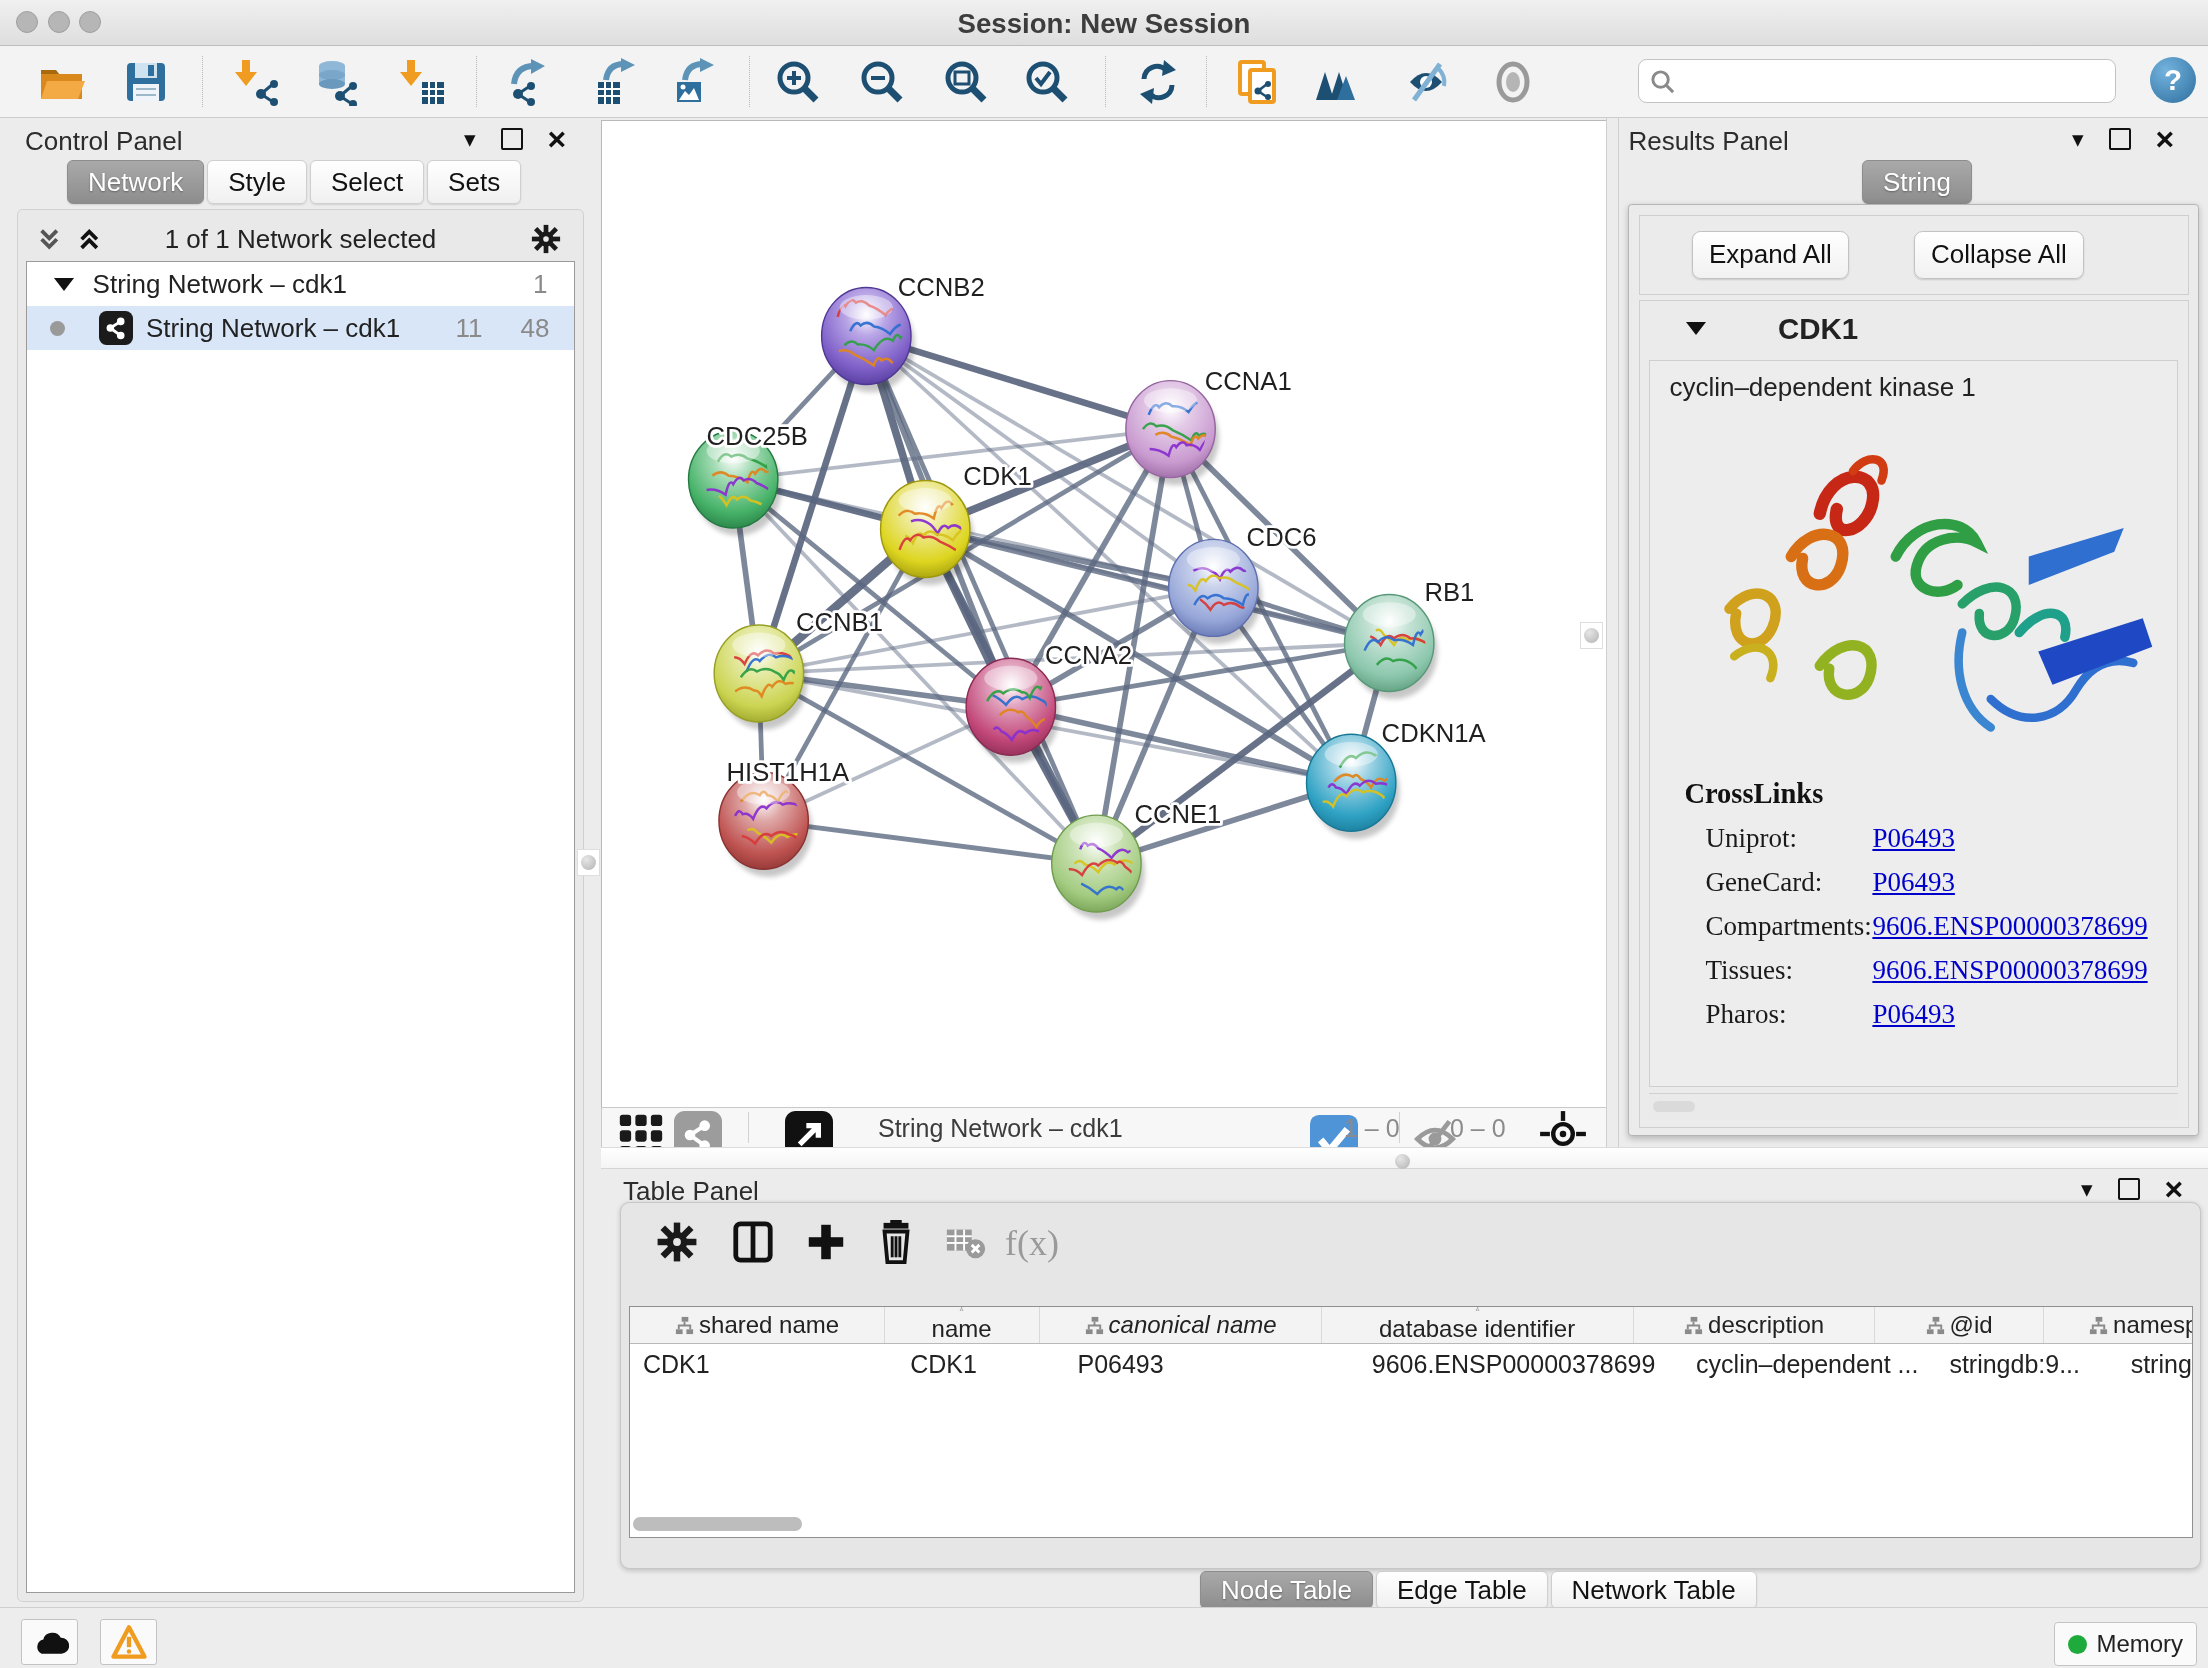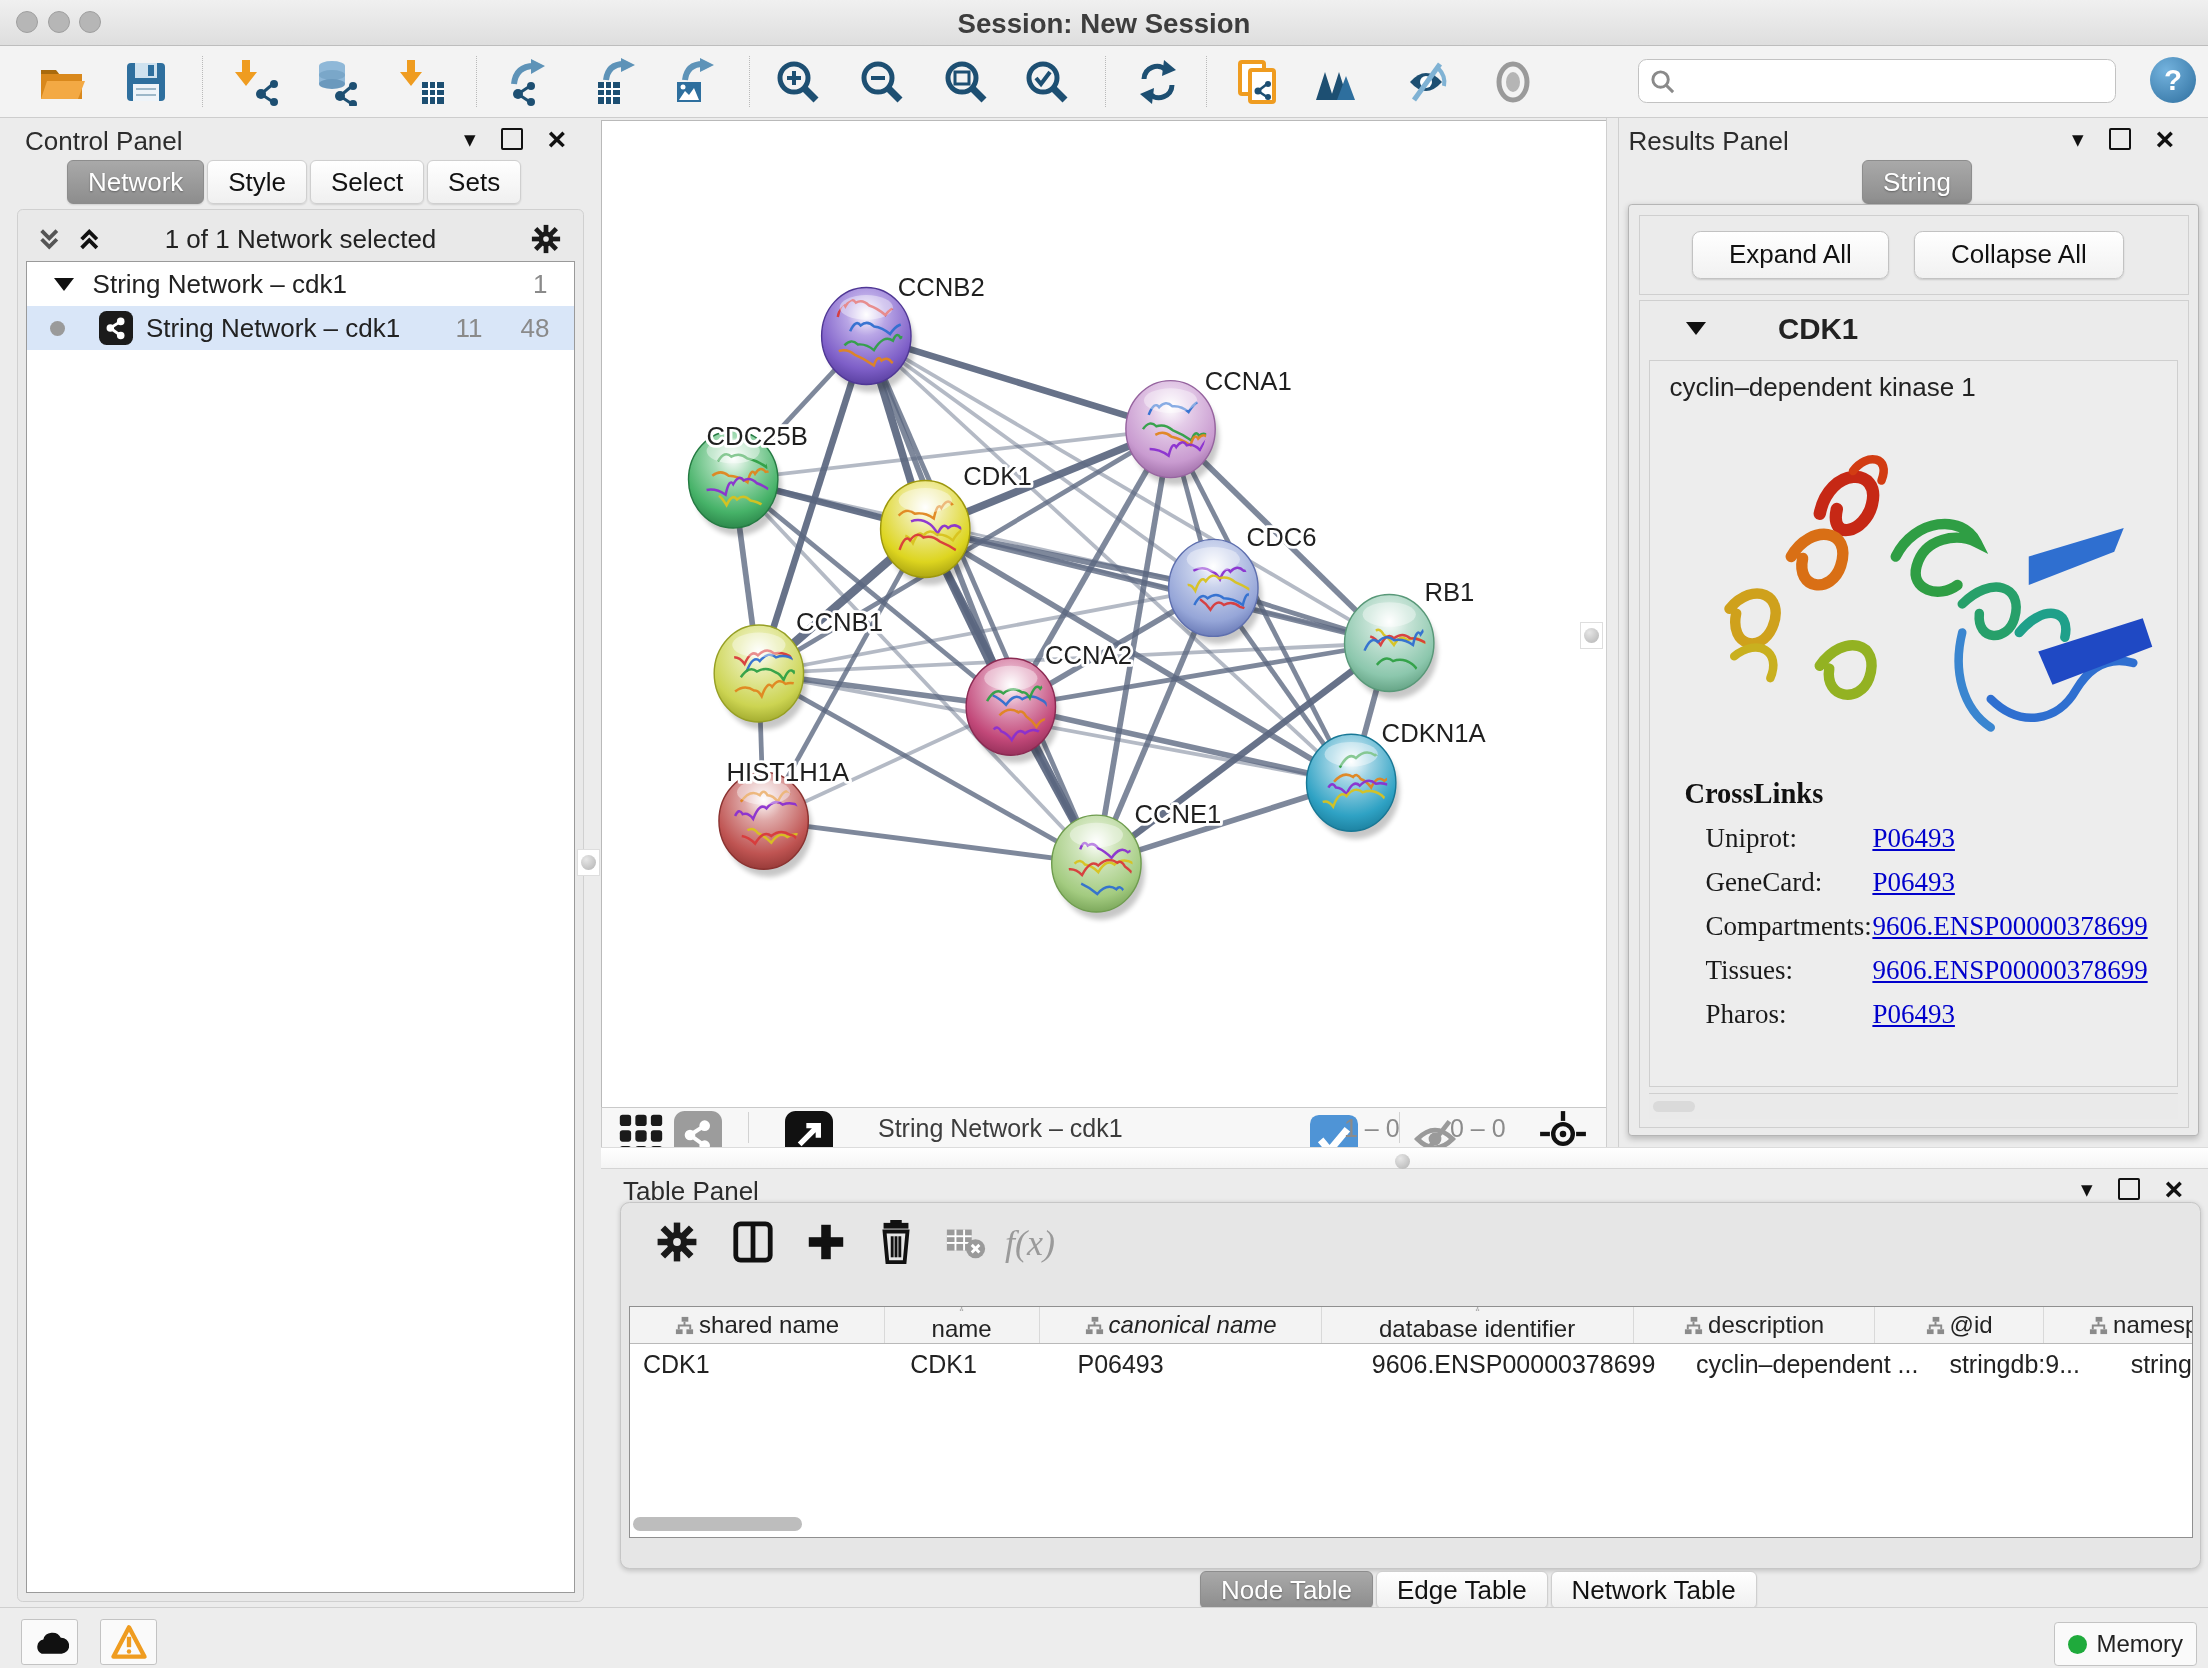--- a/index.html
+++ b/index.html
@@ -66,21 +66,21 @@
   .handle i{width:15px;height:15px;border-radius:50%;
             background:radial-gradient(circle at 35% 30%,#e6e6e6,#b2b2b2);display:block}
   .hsplit{position:absolute;left:601px;top:1147px;width:1607px;height:20px;
           background:linear-gradient(#ffffff,#f4f4f4);border-top:1px solid #dcdcdc;
           border-bottom:1px solid #d4d4d4}
   
   #rp{position:absolute;left:1617px;top:118px;width:592px;height:1029px}
   #rp .outer{position:absolute;left:11.4px;top:86px;width:569px;height:930px;background:#ebebeb;
              border:1px solid #b5b5b5;border-radius:3.8px;box-shadow:0 2.9px 6.7px rgba(0,0,0,.22)}
   #rp .sec1{position:absolute;left:9.5px;top:9.5px;right:9.5px;height:78px;border:1px solid #cfcfcf}
-  .btn{position:absolute;top:15px;height:46px;line-height:44px;padding:0 36px;font-size:26px;
+  .btn{position:absolute;top:15px;height:46px;line-height:44px;padding:0 16px;font-size:26px;
        background:linear-gradient(#ffffff,#f1f1f1);border:1px solid #c2c2c2;border-radius:8.6px;
        box-shadow:0 1px 1.9px rgba(0,0,0,.15);color:#111}
   #rp .sec2{position:absolute;left:9.5px;top:95px;right:9.5px;height:826px;border:1px solid #cfcfcf}
   #rp .sec2 .hd{position:absolute;left:0;top:0;right:0;height:57px}
   #rp .gname{position:absolute;left:138px;top:11.4px;font-size:29.5px;font-weight:bold}
   #rp .card{position:absolute;left:9.5px;top:59px;right:9.5px;height:725px;background:#ededed;
             border:1px solid #cfcfcf}
   #rp .desc{position:absolute;left:19px;top:11.4px;font-size:26px}
   #rp .clh{position:absolute;left:34px;top:417px;font-family:"Liberation Serif",serif;
            font-size:28.5px;font-weight:bold;color:#111}
@@ -93,21 +93,21 @@
                    border-top:1px solid #cfcfcf}
   #rp .scrollstrip i{position:absolute;left:3.8px;top:6.7px;width:42px;height:11.4px;background:#dadada;
                      border-radius:5.7px;display:block}
   .expander{width:0;height:0;border-left:10.5px solid transparent;border-right:10.5px solid transparent;
             border-top:13.3px solid #111;display:inline-block}
   
   #tp{position:absolute;left:601px;top:1168px;width:1607px;height:439px}
   #tp .container{position:absolute;left:19px;top:34px;width:1579px;height:365px;background:#e6e6e6;
                  border:1px solid #c6c6c6;border-radius:9.5px;box-shadow:0 1.9px 4.8px rgba(0,0,0,.18)}
   .ticon{position:absolute;top:17px;width:44px;height:44px}
-  .fx{position:absolute;top:19px;font-family:"Liberation Serif",serif;font-style:italic;
+  .fx{position:absolute;top:19px;font-family:"Liberation Serif",serif;
       font-size:36px;color:#9a9a9a}
   .ttable{position:absolute;left:7.6px;top:103px;width:1562px;height:230px;background:#fff;
           border:1px solid #8f8f8f;overflow:hidden}
   .thead{display:flex;height:36px;background:#f3f3f3;border-bottom:1.9px solid #b9b9b9}
   .th{display:flex;align-items:center;justify-content:center;gap:4px;font-size:24px;
       border-right:1px solid #d9d9d9;flex:none;overflow:hidden;white-space:nowrap}
   .tr{display:flex;height:40px}
   .td{display:flex;align-items:center;padding-left:13.3px;font-size:25px;flex:none;
       overflow:hidden;white-space:nowrap}
   .hthumb{position:absolute;left:3.8px;bottom:5.7px;width:169px;height:14.3px;border-radius:7.6px;

